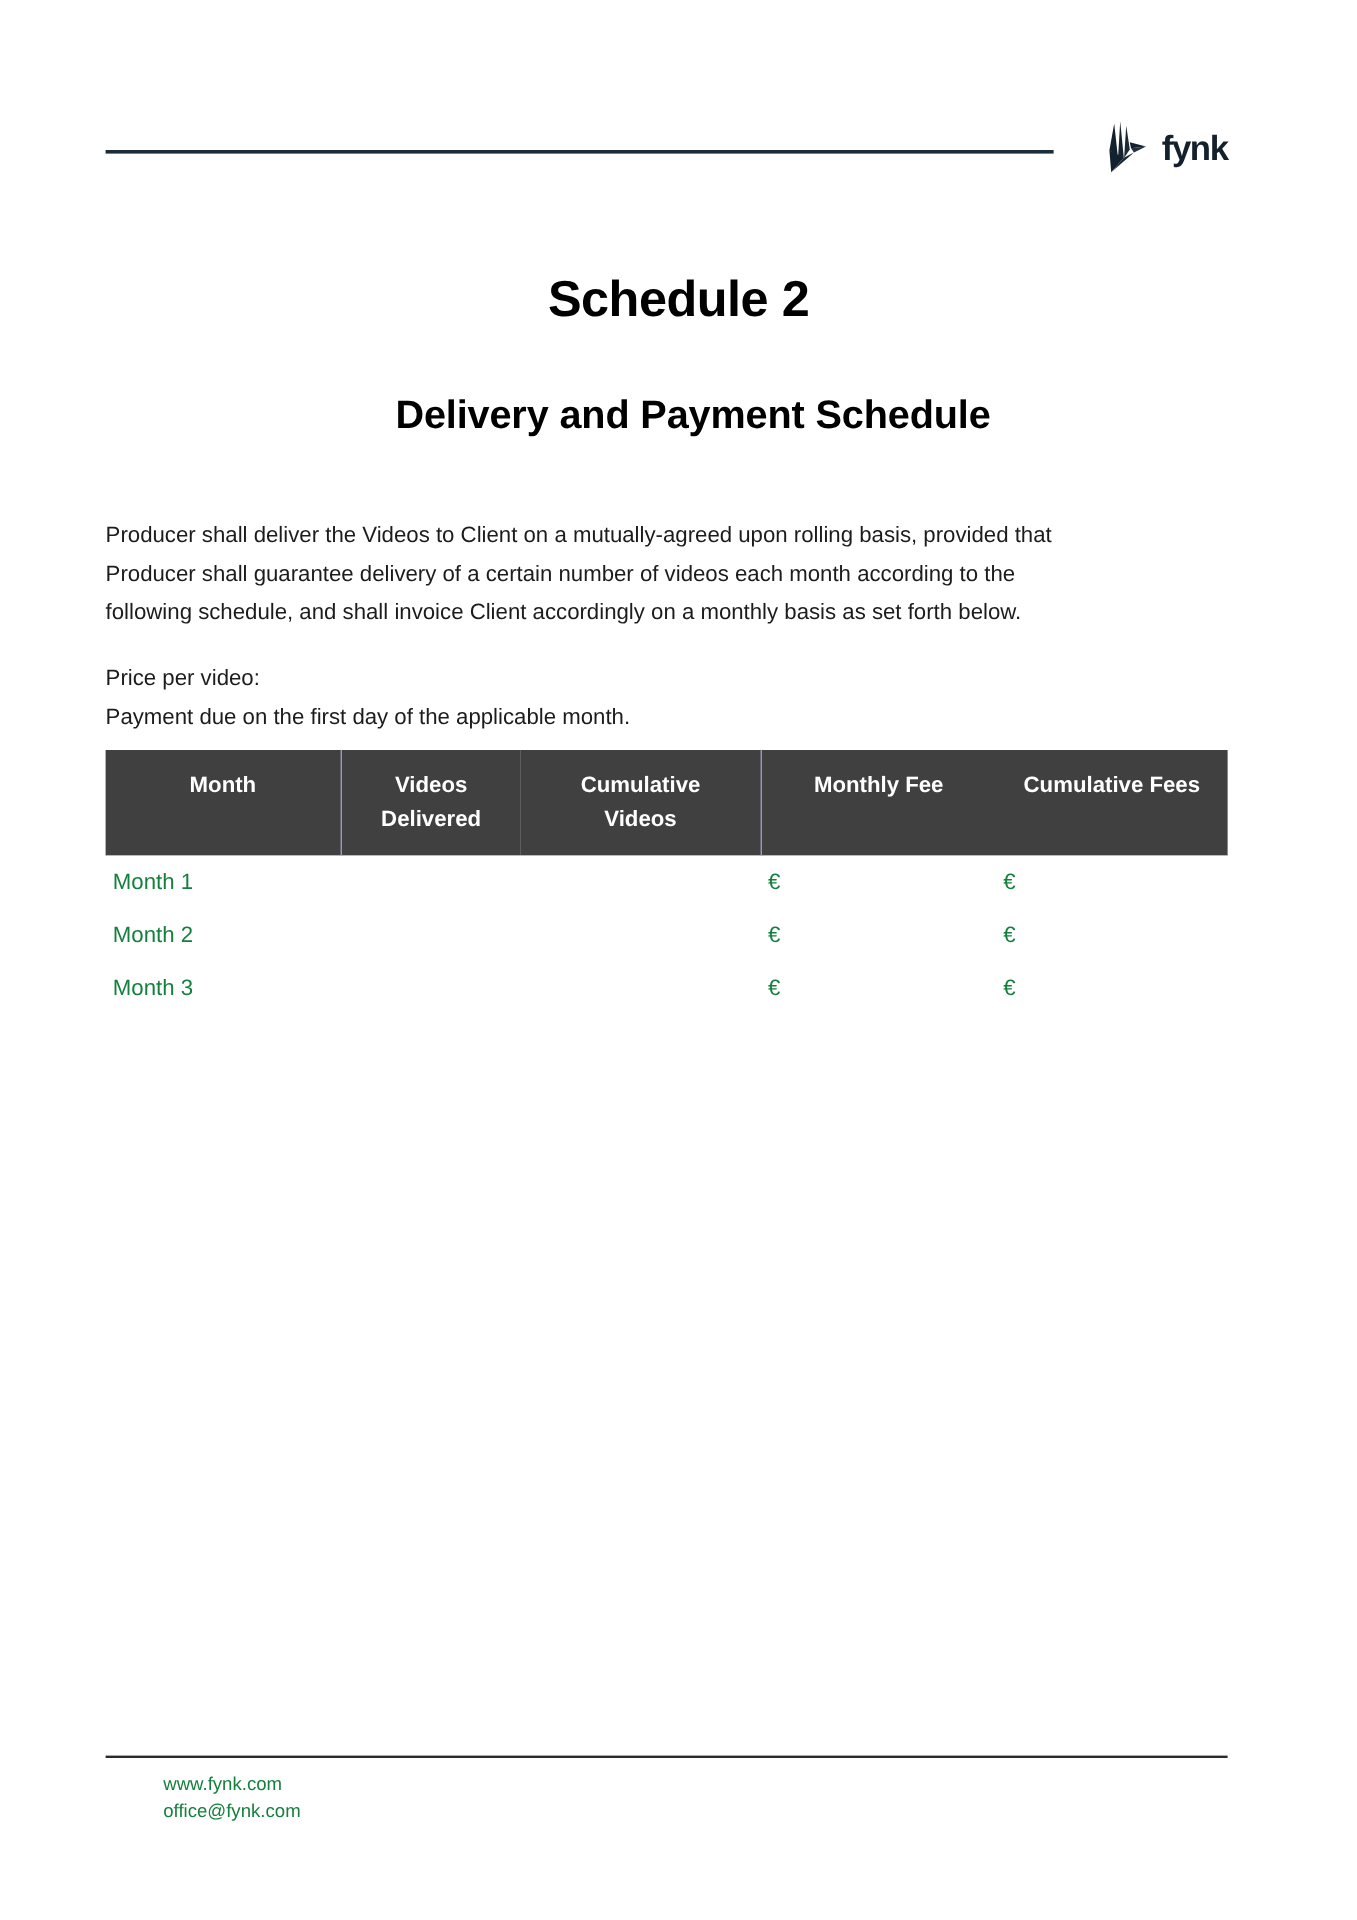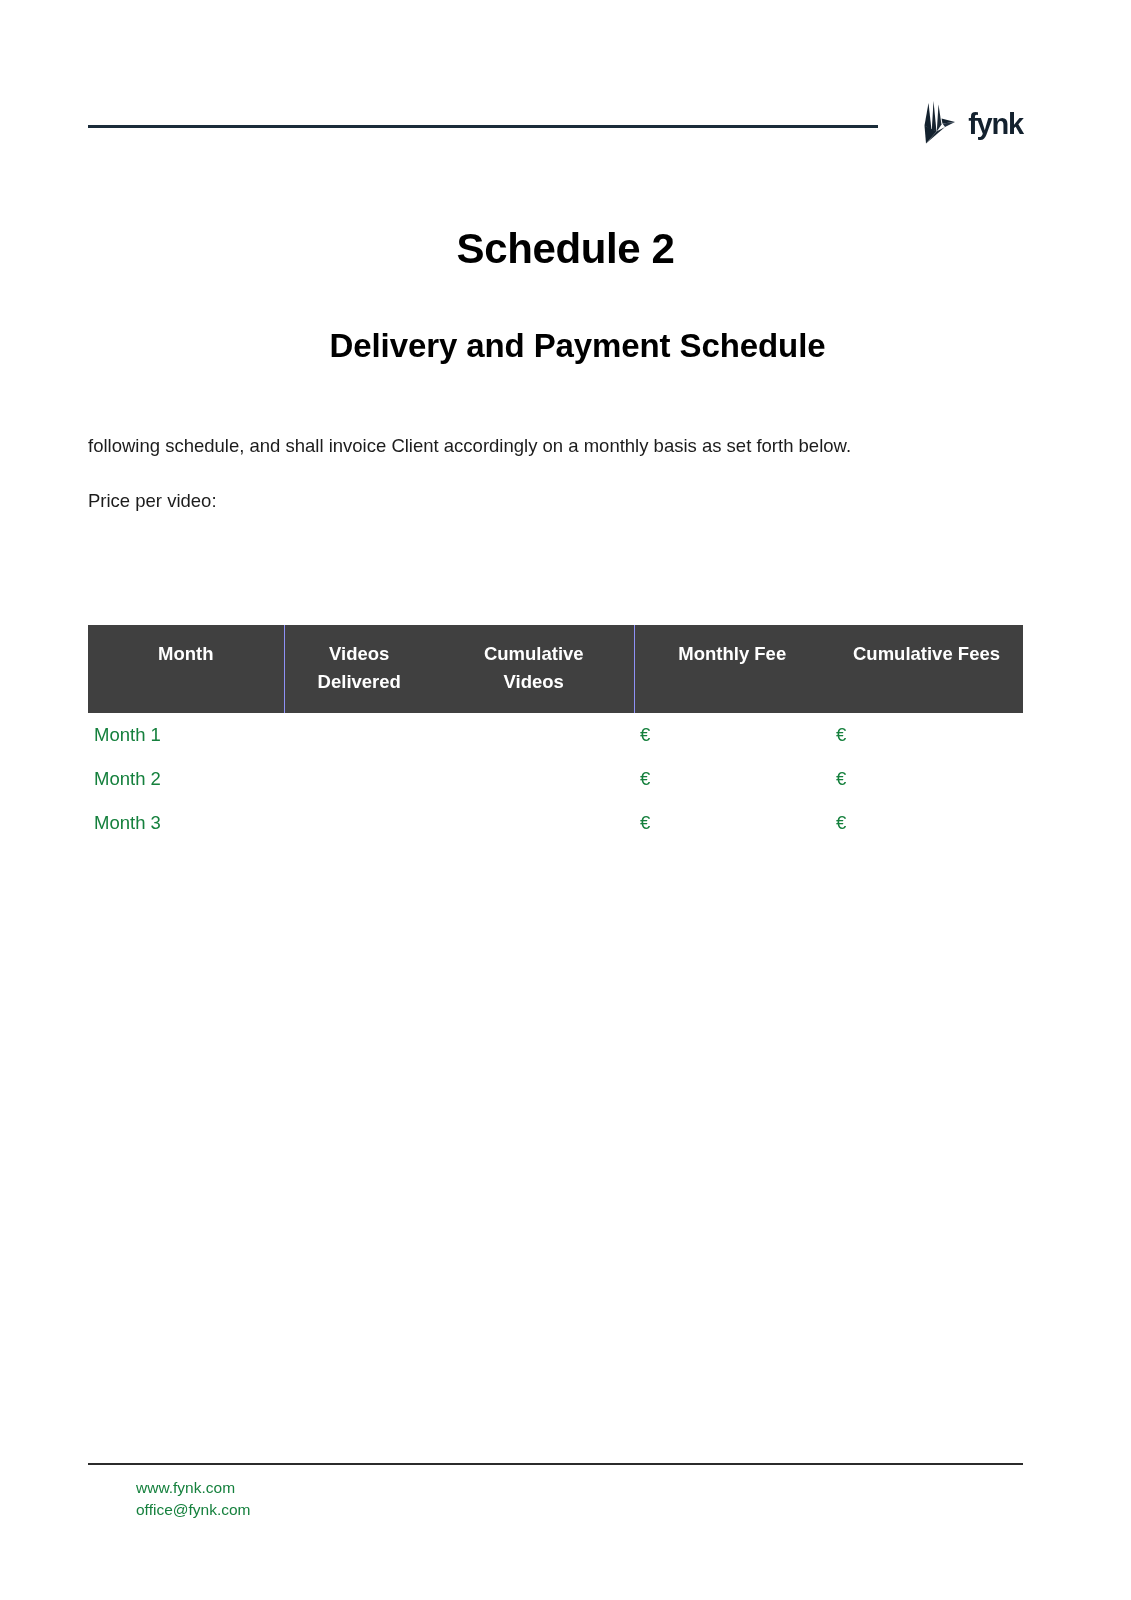--- a/index.html
+++ b/index.html
@@ -197,24 +197,27 @@
       </svg>
       <span class="brand-word">fynk</span>
     </div>
   </div>
 
   <div class="title-main">Schedule 2</div>
   <div class="title-sub">Delivery and Payment Schedule</div>
 
   <div class="body-block">
     <p class="para">
+      <span class="para-line">Producer shall deliver the Videos to Client on a mutually-agreed upon rolling basis, provided that</span>
+      <span class="para-line">Producer shall guarantee delivery of a certain number of videos each month according to the</span>
       <span class="para-line">following schedule, and shall invoice Client accordingly on a monthly basis as set forth below.</span>
     </p>
     <p class="para para-gap">
       <span class="para-line">Price per video:</span>
+      <span class="para-line">Payment due on the first day of the applicable month.</span>
     </p>
   </div>
 
   <table class="sched-table">
     <thead>
       <tr>
         <th class="col-month">
           <span>Month</span>
         </th>
         <th class="col-vd divided">

